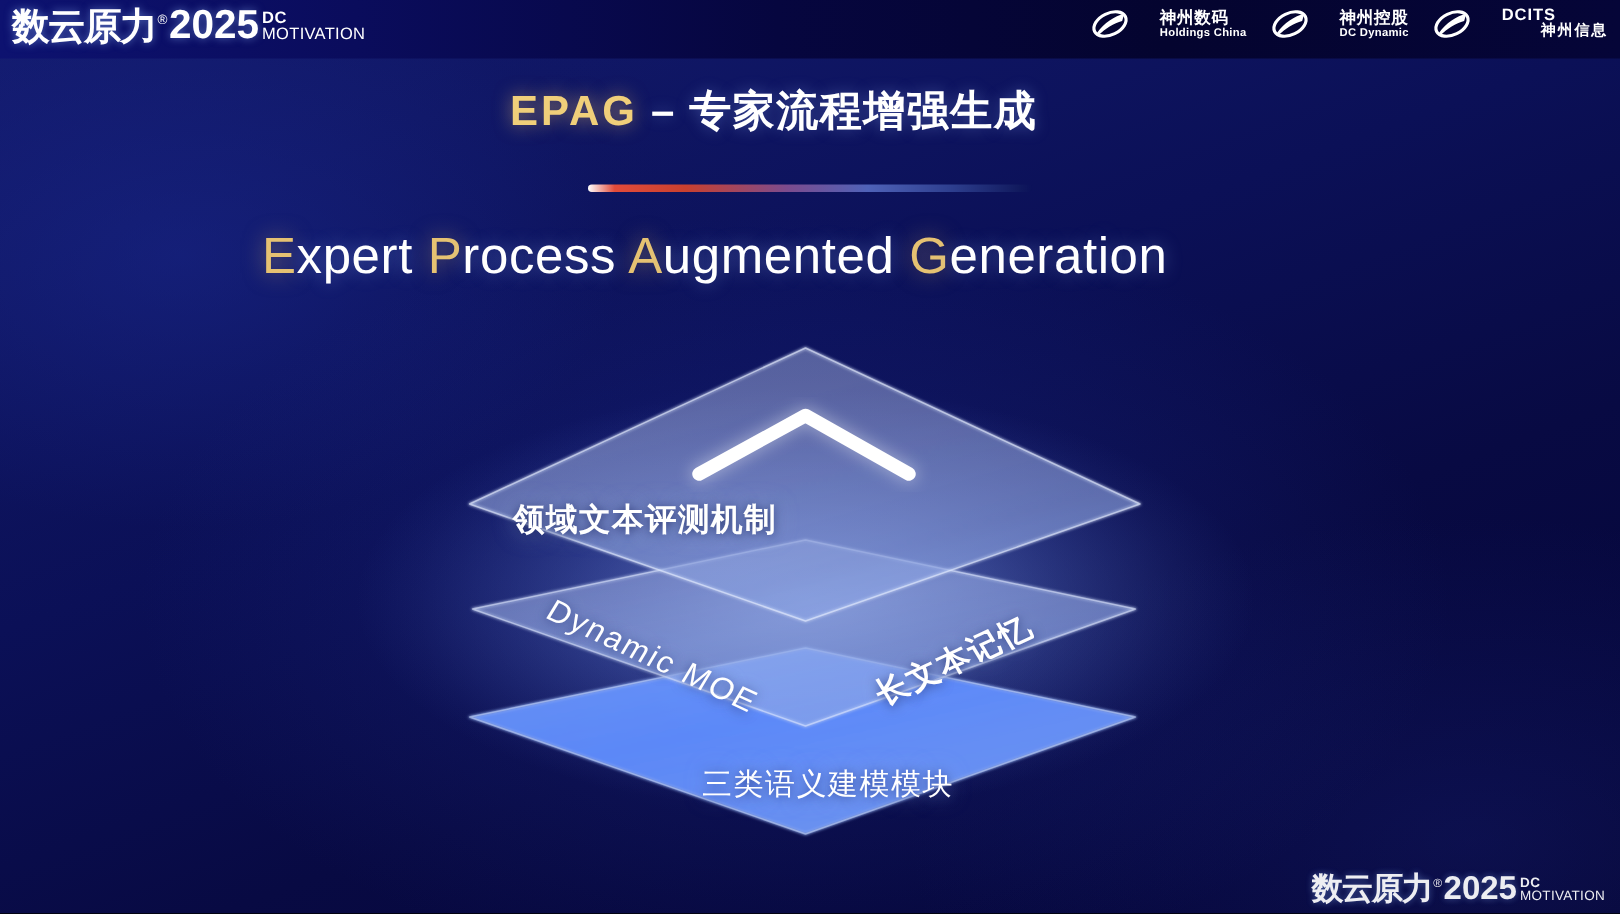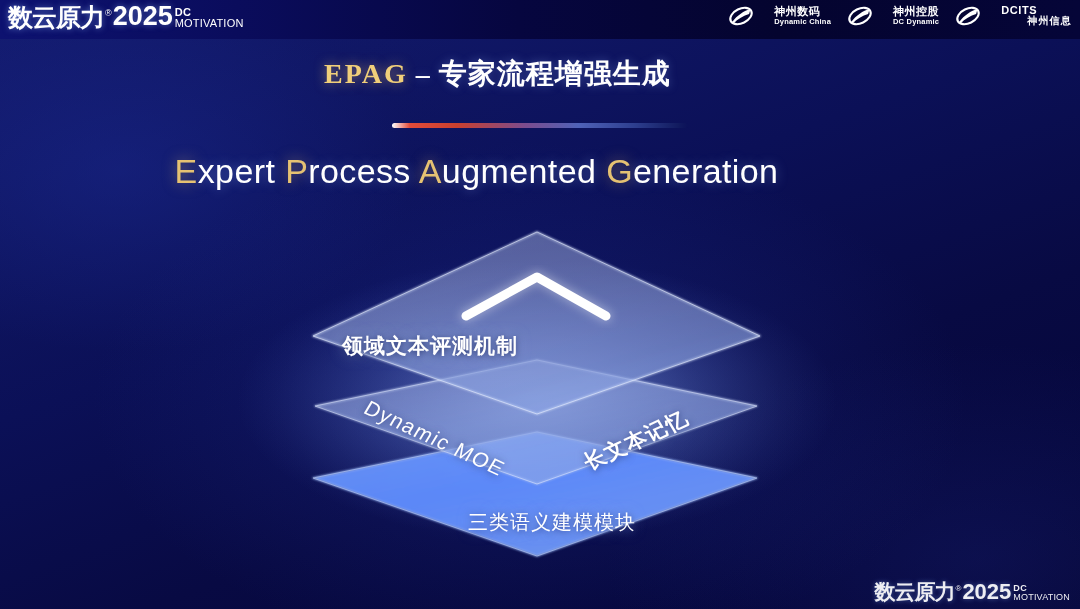--- a/index.html
+++ b/index.html
@@ -140,25 +140,25 @@
     color: #ffffff;
     font-family: "DejaVu Sans", sans-serif;
     letter-spacing: 0px;
     white-space: nowrap;
     text-shadow: 0 0 10px rgba(110,150,255,0.45);
   }
 
   
   .main-title {
     position: absolute;
-    left: 324px; top: 55px;
+    left: 340px; top: 55px;
     font-size: 28px;
     font-weight: 700;
     white-space: nowrap;
-    font-family: Liberation Serif, serif;
+    font-family: Liberation Sans, sans-serif;
     letter-spacing: 1px;
   }
   .main-title .gold {
     color: #f0cf7a;
     text-shadow: 0 0 12px rgba(245,200,110,0.55);
     letter-spacing: 2px;
   }
   .main-title .white {
     color: #ffffff;
     text-shadow: 0 0 10px rgba(150,180,255,0.35);
@@ -308,21 +308,21 @@
 
     <div class="logos">
 
       <div class="logo">
         <svg class="swoosh" width="26" height="22" viewBox="0 0 26 22">
           <ellipse cx="13" cy="11" rx="11.4" ry="7.2" transform="rotate(-26 13 11)" fill="none" stroke="#ffffff" stroke-width="2.1"></ellipse>
           <path d="M4.4 16.8 C9 10.5 16 5.6 22.6 4.0 L21.1 9.0 C15.6 10.6 9.6 14.1 5.6 18.4 Z" fill="#ffffff"></path>
         </svg>
         <span class="logo-text">
           <span class="logo-cn">神州数码</span>
-          <span class="logo-en">Dynamic China</span>
+          <span class="logo-en">Holdings China</span>
         </span>
       </div>
 
       <div class="logo">
         <svg class="swoosh" width="26" height="22" viewBox="0 0 26 22">
           <ellipse cx="13" cy="11" rx="11.4" ry="7.2" transform="rotate(-26 13 11)" fill="none" stroke="#ffffff" stroke-width="2.1"></ellipse>
           <path d="M4.4 16.8 C9 10.5 16 5.6 22.6 4.0 L21.1 9.0 C15.6 10.6 9.6 14.1 5.6 18.4 Z" fill="#ffffff"></path>
         </svg>
         <span class="logo-text">
           <span class="logo-cn">神州控股</span>

